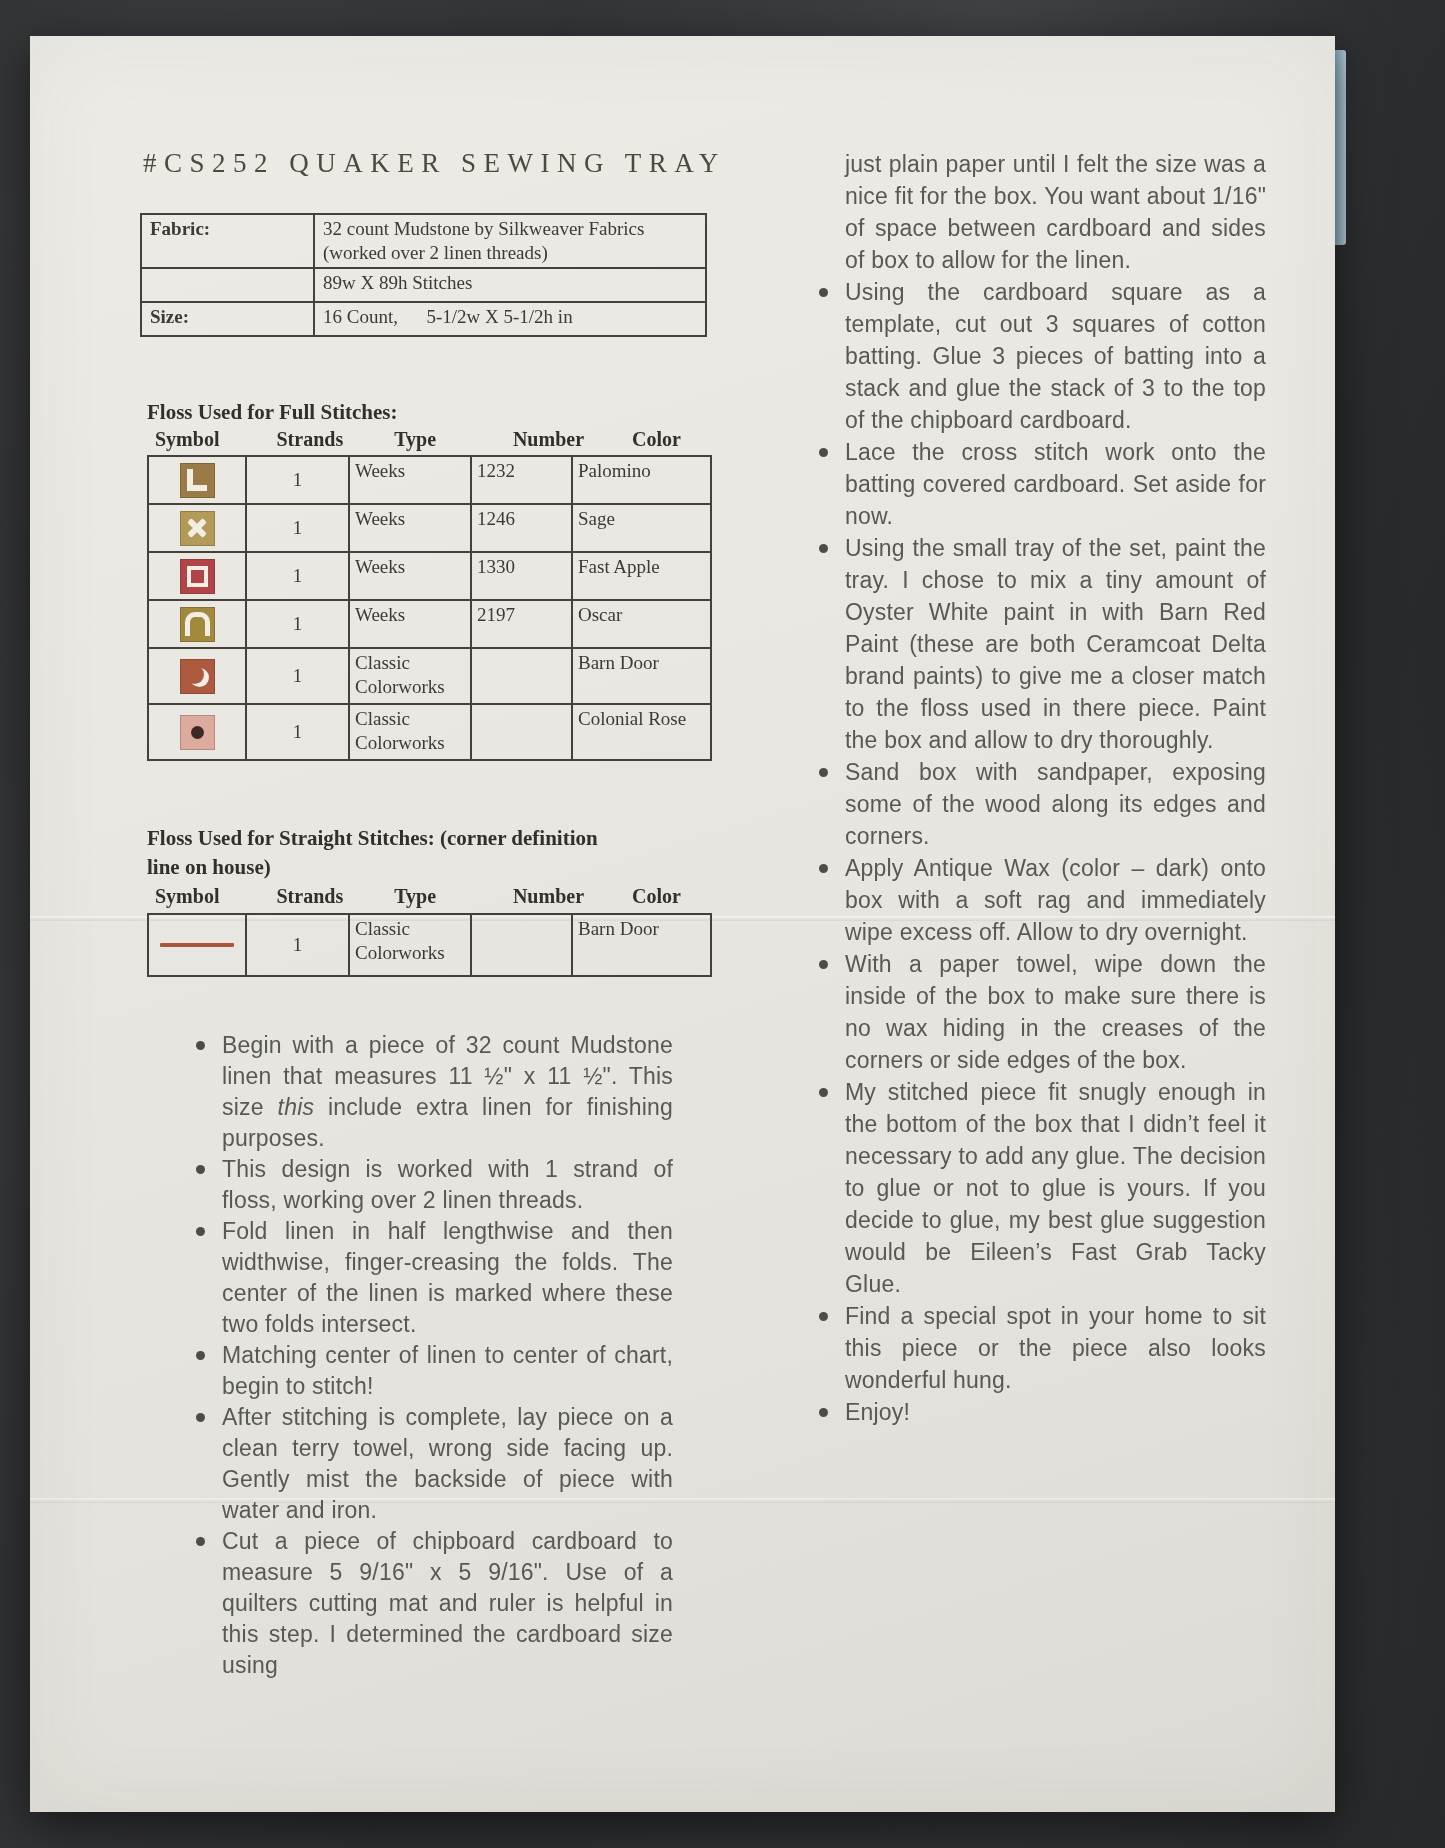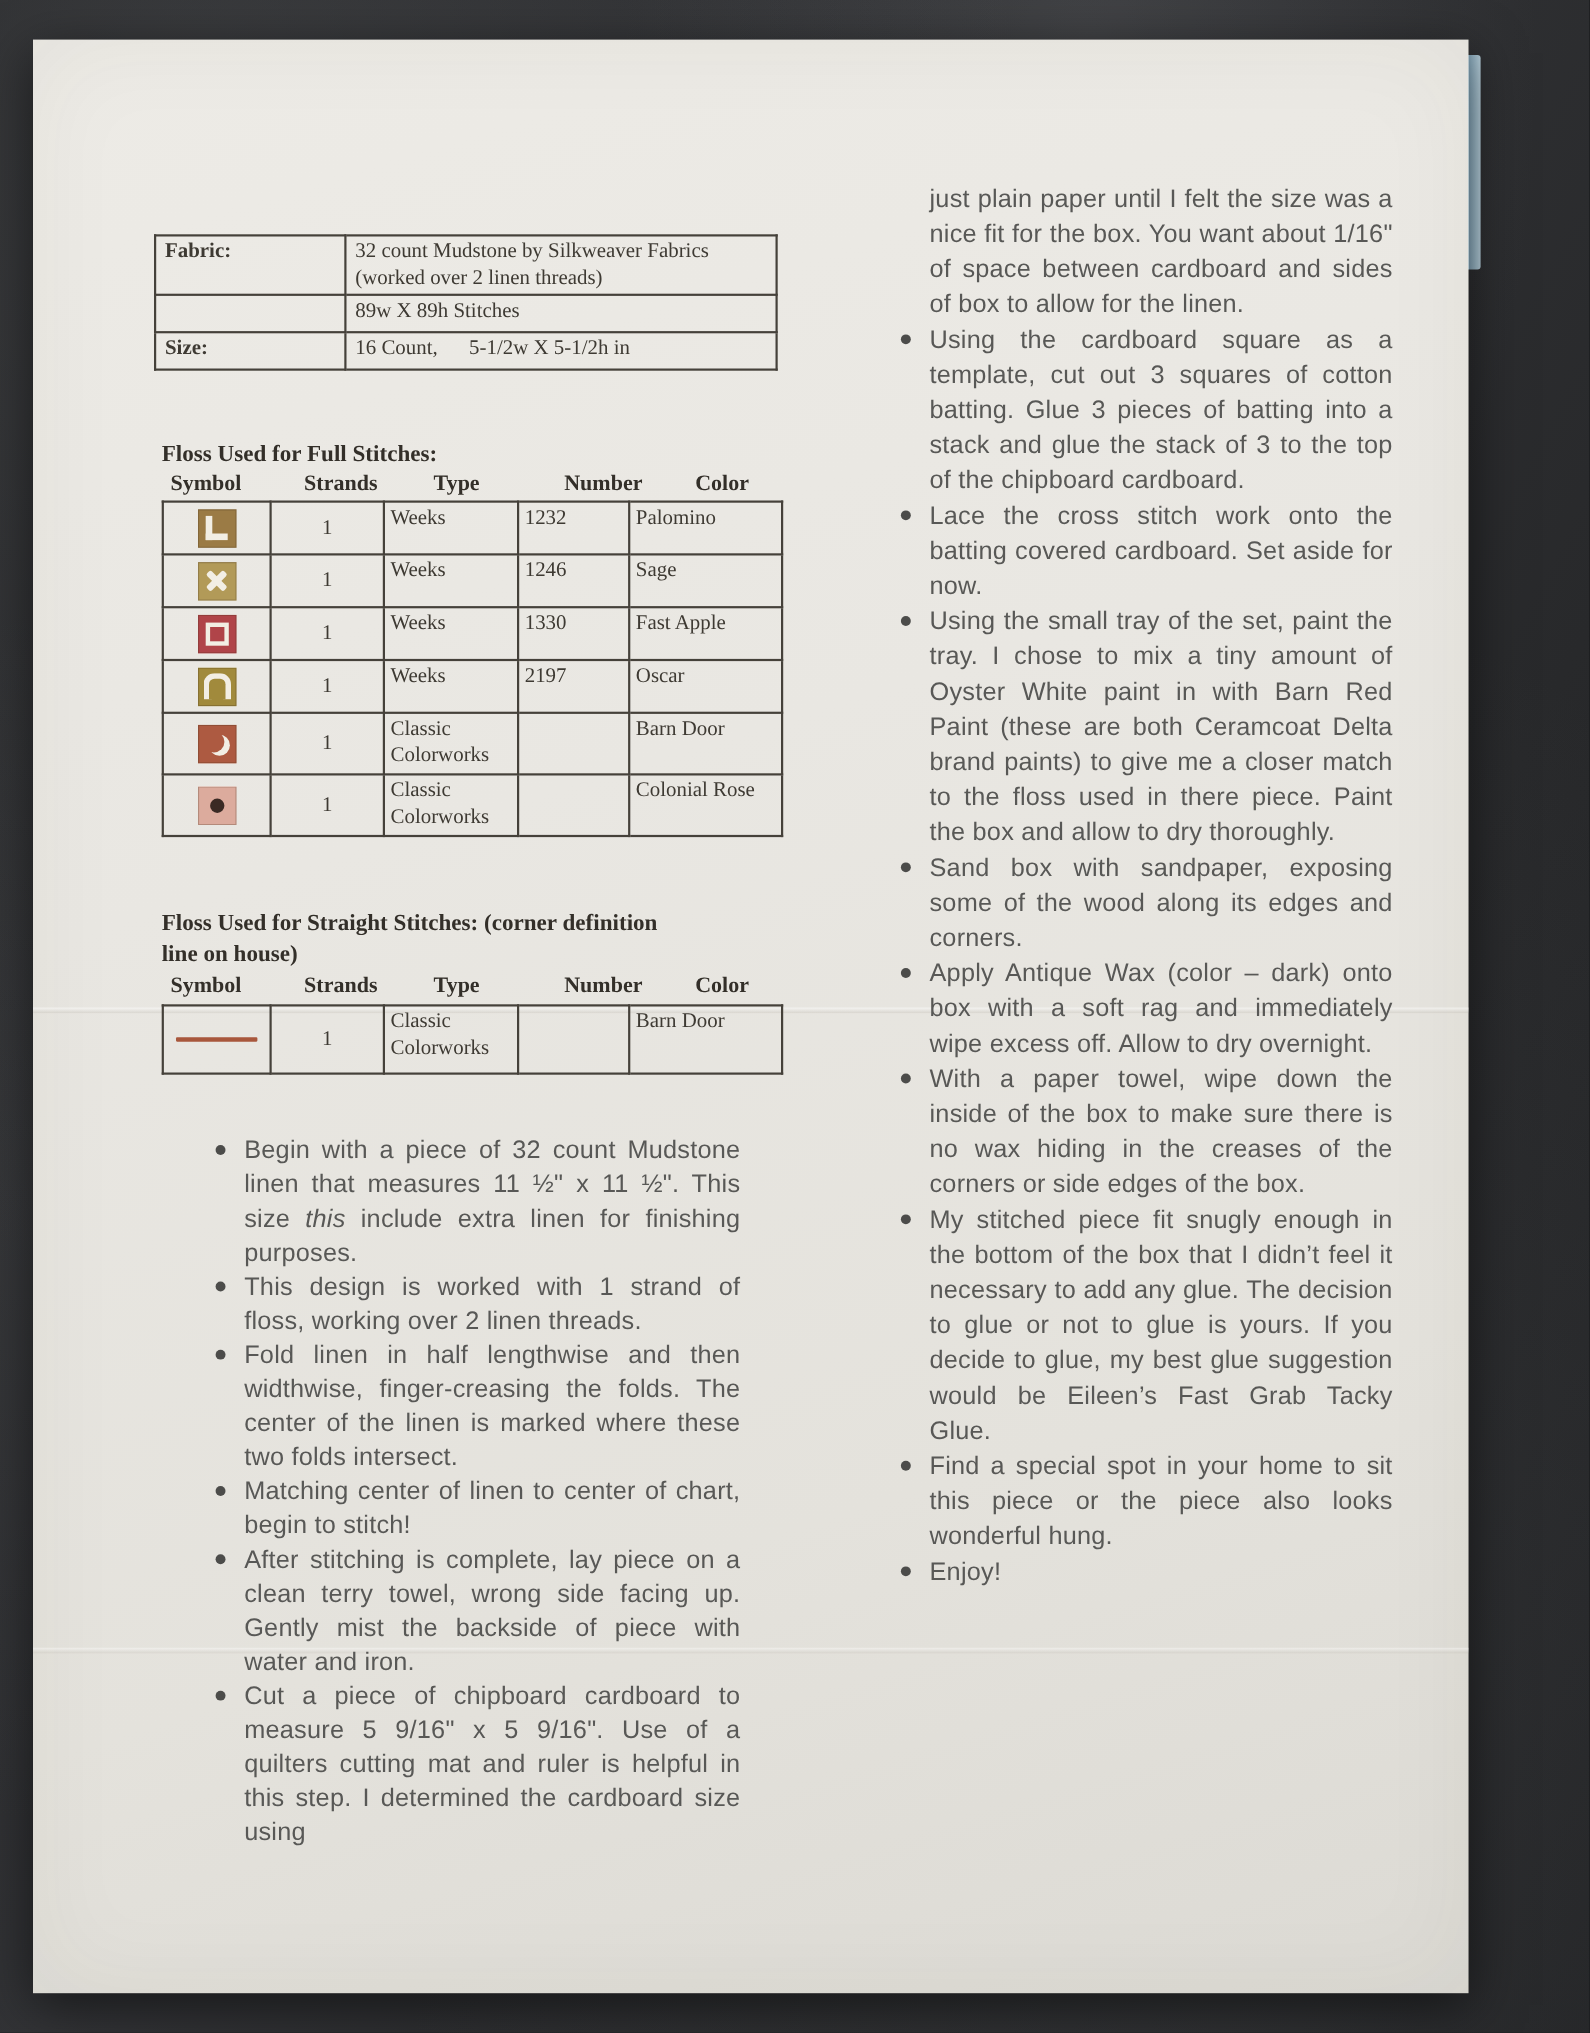--- a/index.html
+++ b/index.html
@@ -79,21 +79,21 @@
   .g-x::before{transform:rotate(45deg);} .g-x::after{transform:rotate(-45deg);}
   .g-square{width:13px;height:13px;border:4px solid #f2eee4;}
   .g-arch{width:15px;height:19px;border:5px solid #f2eee4;border-bottom:none;border-radius:10px 10px 0 0;}
   .g-crescent{width:19px;height:19px;border-radius:50%;box-shadow:5px 3px 0 0 #f2eee4;margin-right:6px;margin-bottom:4px;}
   .g-dot{width:13px;height:13px;border-radius:50%;}
   .g-line{width:74px;height:4px;margin:0 auto;border-radius:1px;}
 
   
   .copy{color:#585856;font-size:23px;text-align:justify;letter-spacing:.2px;}
   .left-col{position:absolute;left:163px;top:994px;width:480px;line-height:31px;}
-  .right-col{position:absolute;left:782px;top:128px;width:454px;line-height:32px;}
+  .right-col{position:absolute;left:782px;top:112px;width:454px;line-height:32px;}
   .intro{margin:0 0 0 33px;}
   ul.bullets{list-style:none;margin:0;padding:0;}
   ul.bullets li{position:relative;padding-left:33px;}
   ul.bullets li::before{
     content:"";position:absolute;left:7px;top:12px;width:9px;height:9px;border-radius:50%;
     background:#4c4c4a;
   }
   .left-col ul.bullets li{padding-left:29px;}
   .left-col ul.bullets li::before{left:3px;top:11px;}
   .em{font-style:italic;}
@@ -101,20 +101,21 @@
 </head>
 <body>
 
 <div class="scene">
   <div class="blue-edge"></div>
 
   <div class="paper">
     <div class="crease crease-1"></div>
     <div class="crease crease-2"></div>
 
+    <div class="title">#CS252 QUAKER SEWING TRAY</div>
 
     <table class="fabric-table">
       <colgroup>
           <col style="width:173px">
           <col style="width:392px">
         </colgroup>
       <tbody>
           <tr>
         <td class="lbl">Fabric:</td>
         <td>32 count Mudstone by Silkweaver Fabrics (worked over 2 linen threads)</td>

